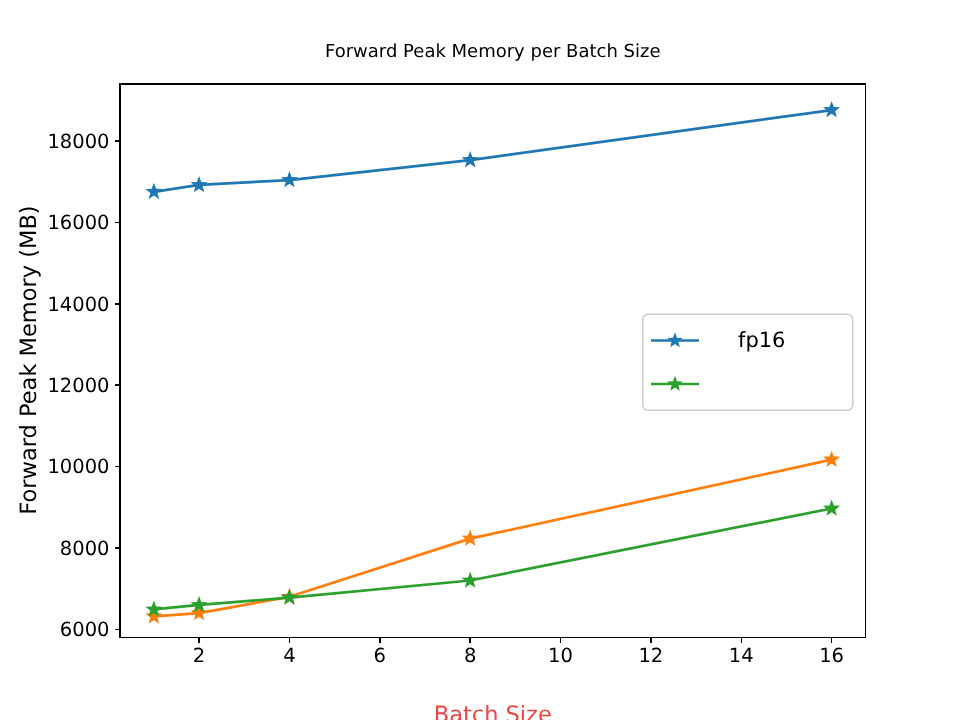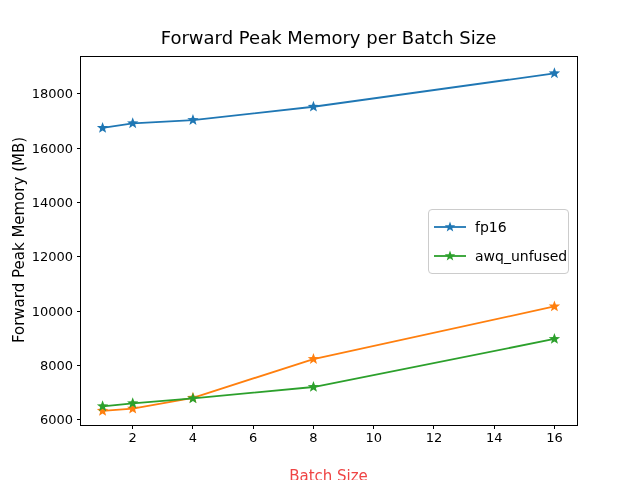--- a/index.html
+++ b/index.html
@@ -19,21 +19,21 @@
     position: absolute;
     left: 0;
     top: 0;
   }
   .chart-title {
     position: absolute;
     left: 80px;
     top: 27px;
     width: 497px;
     text-align: center;
-    font-size: 18px;
+    font-size: 12px;
     color: #000000;
     white-space: nowrap;
   }
   .x-label {
     position: absolute;
     left: 80px;
     top: 467px;
     width: 497px;
     text-align: center;
     font-size: 15px;
@@ -66,21 +66,21 @@
   .legend-row {
     display: flex;
     align-items: center;
     height: 20px;
   }
   .legend-row .sample {
     flex: 0 0 34px;
     height: 14px;
   }
   .legend-row .label {
-    margin-left: 8px;
+    margin-left: 25px;
     font-size: 14px;
     color: #000000;
     white-space: nowrap;
   }
 </style>
 </head>
 <body>
 
 <div class="figure">
 
@@ -148,17 +148,16 @@
           <line x1="1" y1="7" x2="33" y2="7" stroke="#1f77b4" stroke-width="1.8"></line>
           <path d="M17.00,1.50L18.35,5.14L22.23,5.30L19.19,7.71L20.23,11.45L17.00,9.30L13.77,11.45L14.81,7.71L11.77,5.30L15.65,5.14Z" fill="#1f77b4"></path>
         </svg>
       <span class="label">fp16</span>
     </div>
     <div class="legend-row">
       <svg class="sample" width="34" height="14">
           <line x1="1" y1="7" x2="33" y2="7" stroke="#2ca02c" stroke-width="1.8"></line>
           <path d="M17.00,1.50L18.35,5.14L22.23,5.30L19.19,7.71L20.23,11.45L17.00,9.30L13.77,11.45L14.81,7.71L11.77,5.30L15.65,5.14Z" fill="#2ca02c"></path>
         </svg>
-      <span class="label">awq_unfused</span>
     </div>
   </div>
 
 </div>
 
 </body></html>

